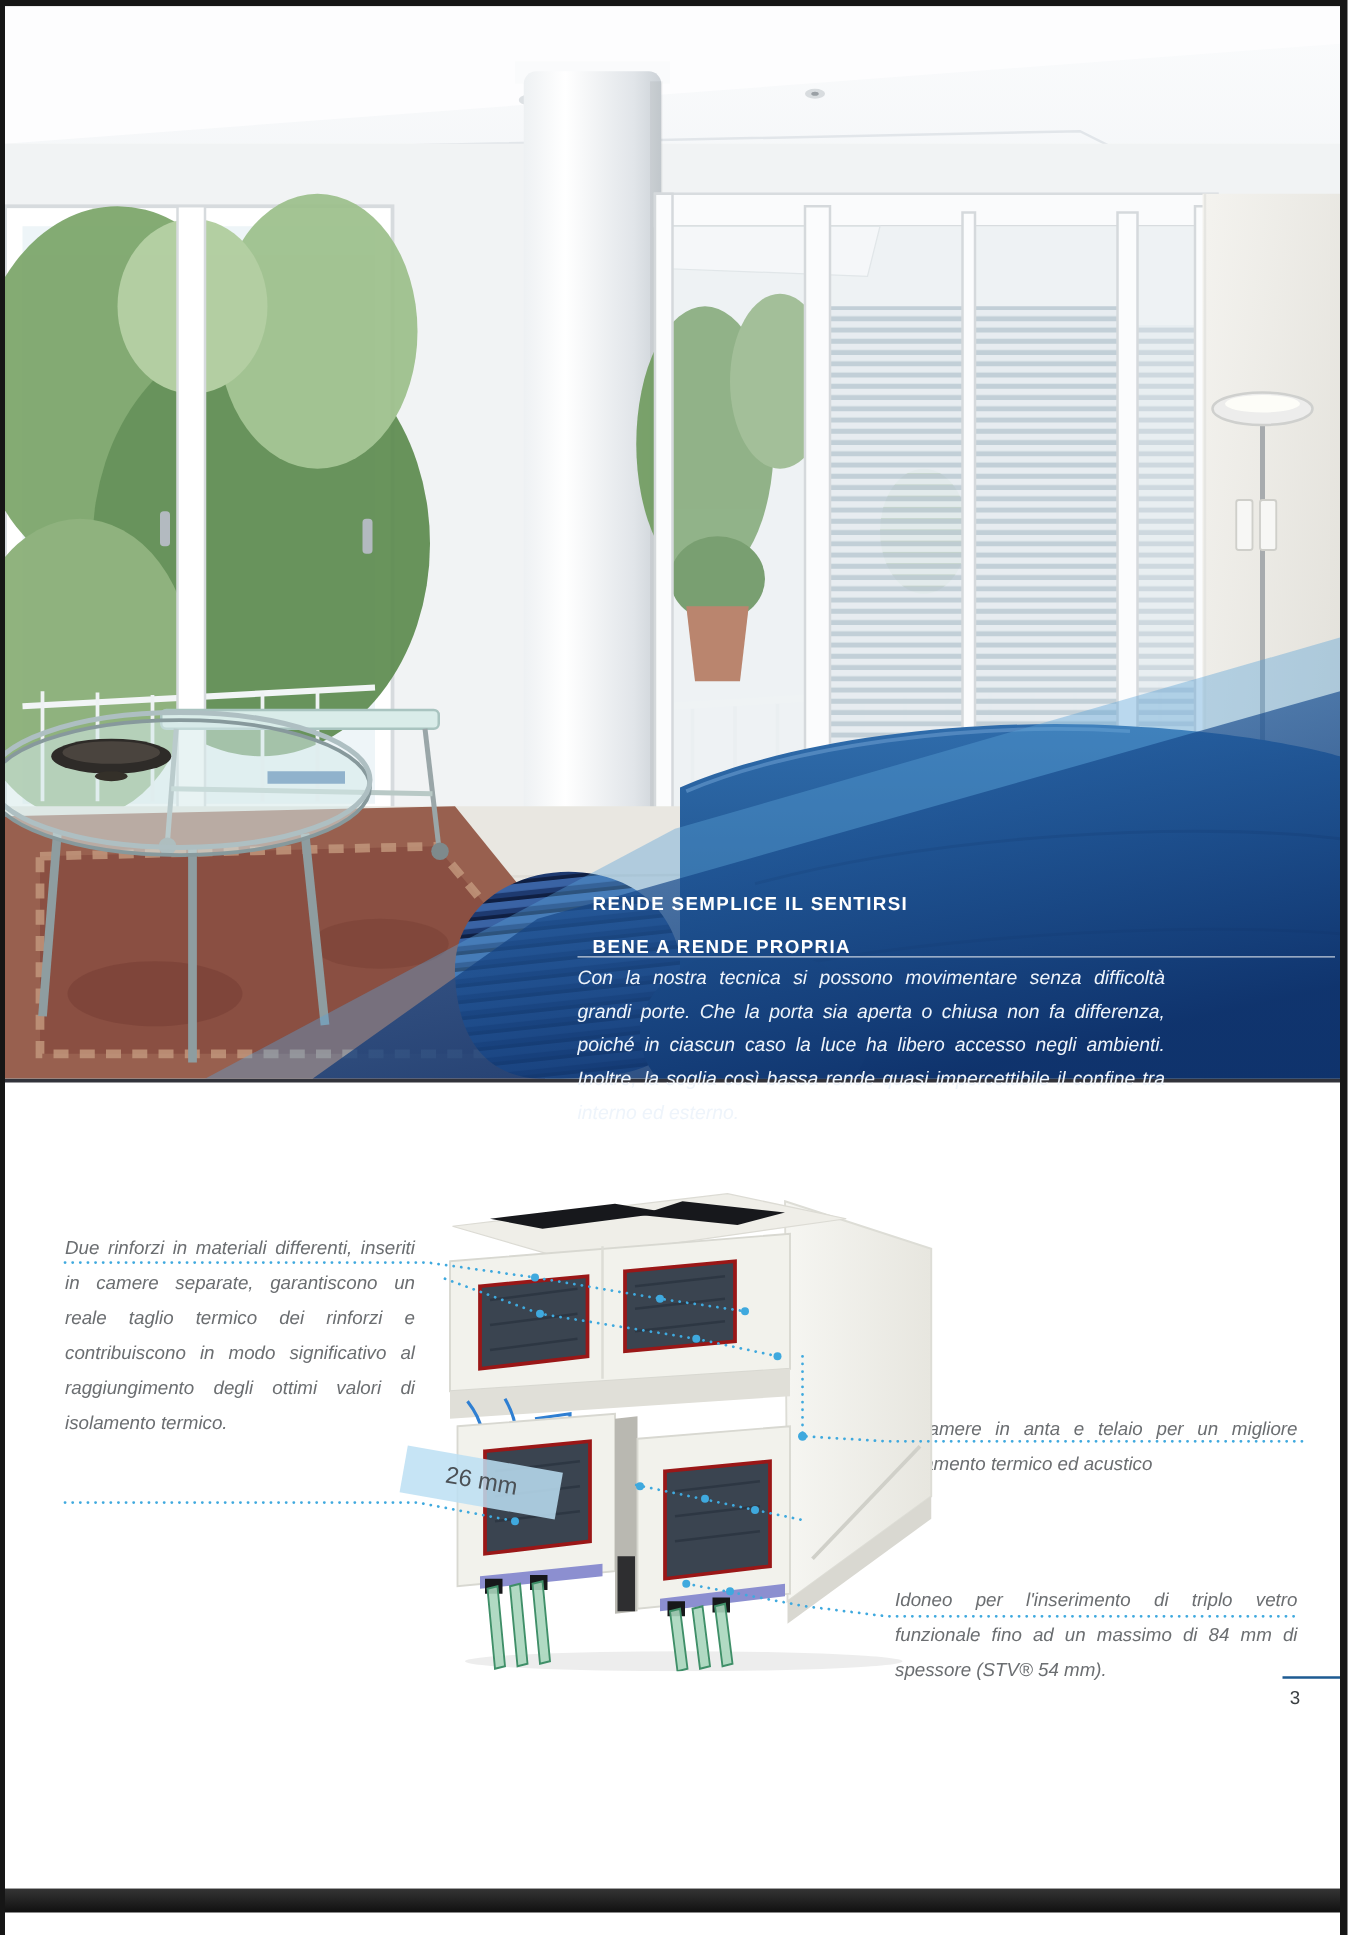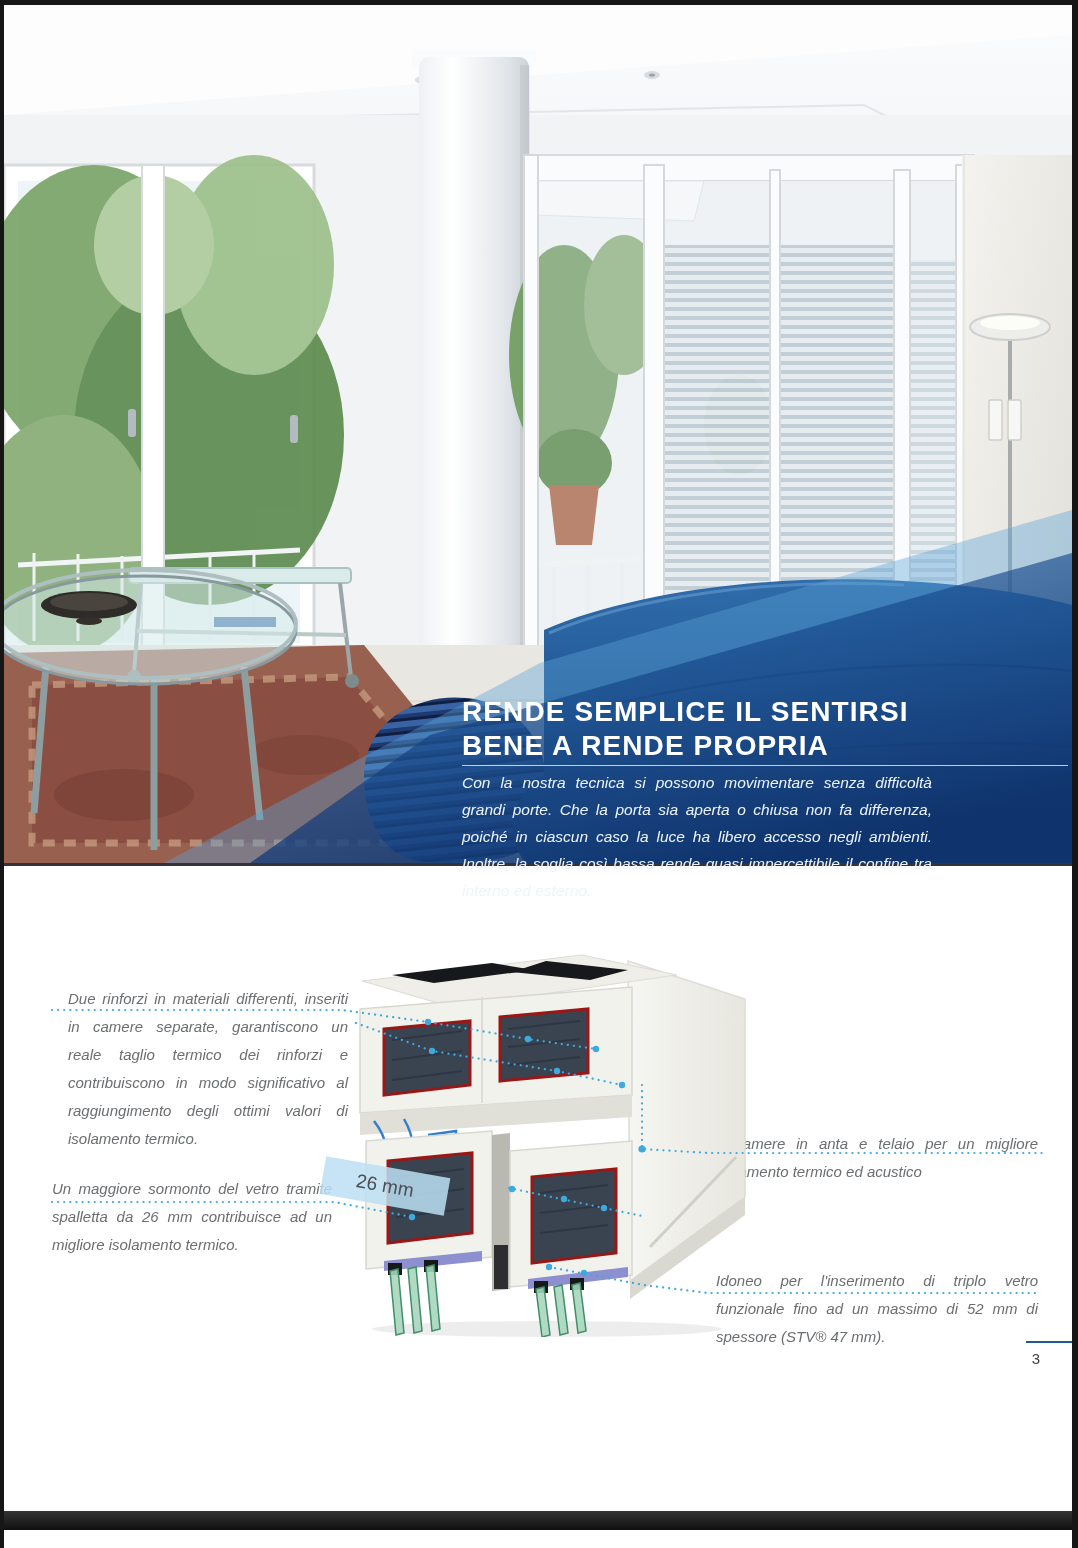--- a/index.html
+++ b/index.html
@@ -12,38 +12,38 @@
     position:absolute;left:4px;top:5px;width:1068px;height:1506px;
     background:#ffffff;overflow:hidden;
   }
   .photo-svg{position:absolute;left:0;top:0;width:1068px;height:858px;display:block;}
   .photo-edge{position:absolute;left:0;top:858px;width:1068px;height:3px;background:#32333b;}
   
   .hero{
     position:absolute;left:458px;top:690px;width:560px;color:#ffffff;
   }
   .hero h1{
-    margin:0;font-size:28px;line-height:34px;font-weight:700;
+    margin:12px;font-size:15px;line-height:34px;font-weight:700;
     letter-spacing:1.1px;color:#ffffff;
   }
   .hero-divider{
     position:absolute;left:458px;top:760px;width:606px;height:1px;
     background:rgba(255,255,255,.75);
   }
   .hero-para{
     position:absolute;left:458px;top:764px;width:470px;
     font-size:15.5px;line-height:27px;font-style:italic;color:#eef4fb;
     text-align:justify;
   }
   
   .anno{
     position:absolute;font-size:15px;line-height:28px;font-style:italic;
     color:#6b6e71;text-align:justify;
   }
-  .anno.left1{left:64px;top:980px;width:280px;}
+  .anno.left1{left:48px;top:980px;width:280px;}
   .anno.left2{left:48px;top:1170px;width:280px;}
   .anno.right1{left:712px;top:1125px;width:322px;}
   .anno.right2{left:712px;top:1262px;width:322px;}
   .illu-svg{position:absolute;left:328px;top:940px;width:416px;height:392px;}
   .ribbon{
     position:absolute;left:318px;top:1162px;width:126px;height:38px;
     background:rgba(188,223,243,.85);
     transform:rotate(10deg);
     display:flex;align-items:center;justify-content:center;
     font-size:19px;color:#4b5055;
@@ -256,23 +256,22 @@
   <div class="hero">
     <h1>
       <span>RENDE SEMPLICE IL SENTIRSI</span><br>
       <span>BENE A RENDE PROPRIA</span>
     </h1>
   </div>
   <div class="hero-divider"></div>
   <div class="hero-para">Con la nostra tecnica si possono movimentare senza difficoltà grandi porte. Che la porta sia aperta o chiusa non fa differenza, poiché in ciascun caso la luce ha libero accesso negli ambienti. Inoltre, la soglia così bassa rende quasi impercettibile il confine tra interno ed esterno.</div>
 
   <div class="anno left1">Due rinforzi in materiali differenti, inseriti in camere separate, garantiscono un reale taglio termico dei rinforzi e contribuiscono in modo significativo al raggiungimento degli ottimi valori di isolamento termico.</div>
-  <div class="anno left2">Un maggiore sormonto del vetro tramite spalletta da 26 mm contribuisce ad un migliore isolamento termico.</div>
   <div class="anno right1">5 camere in anta e telaio per un migliore isolamento termico ed acustico</div>
-  <div class="anno right2">Idoneo per l'inserimento di triplo vetro funzionale fino ad un massimo di 52 mm di spessore (STV® 47 mm).</div>
+  <div class="anno right2">Idoneo per l'inserimento di triplo vetro funzionale fino ad un massimo di 84 mm di spessore (STV® 54 mm).</div>
 
   <svg class="illu-svg" viewBox="0 0 416 392">
     <defs>
       <linearGradient id="panelG" x1="0" y1="0" x2="1" y2="0">
         <stop offset="0" stop-color="#f6f6f2"></stop>
           <stop offset="1" stop-color="#e7e6df"></stop>
       </linearGradient>
     </defs>
     <ellipse cx="215" cy="384" rx="175" ry="8" fill="rgba(0,0,0,.07)"></ellipse>
 

